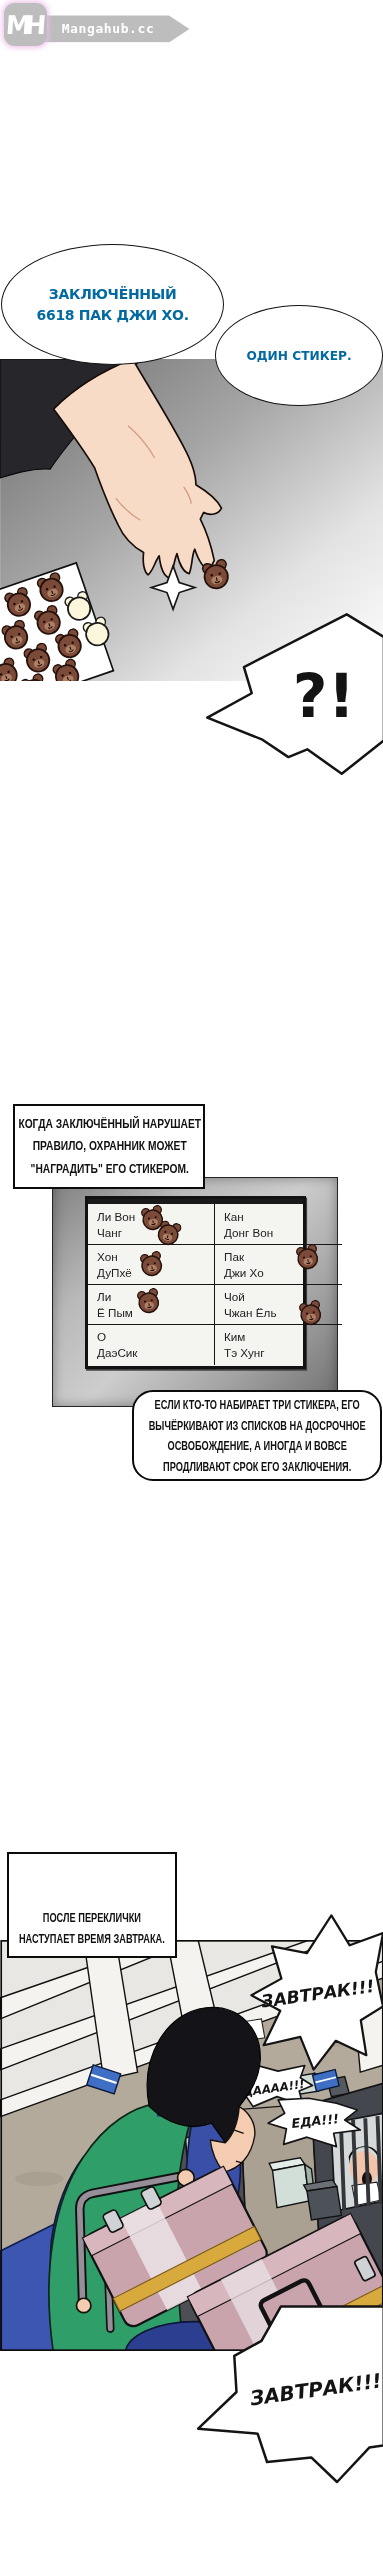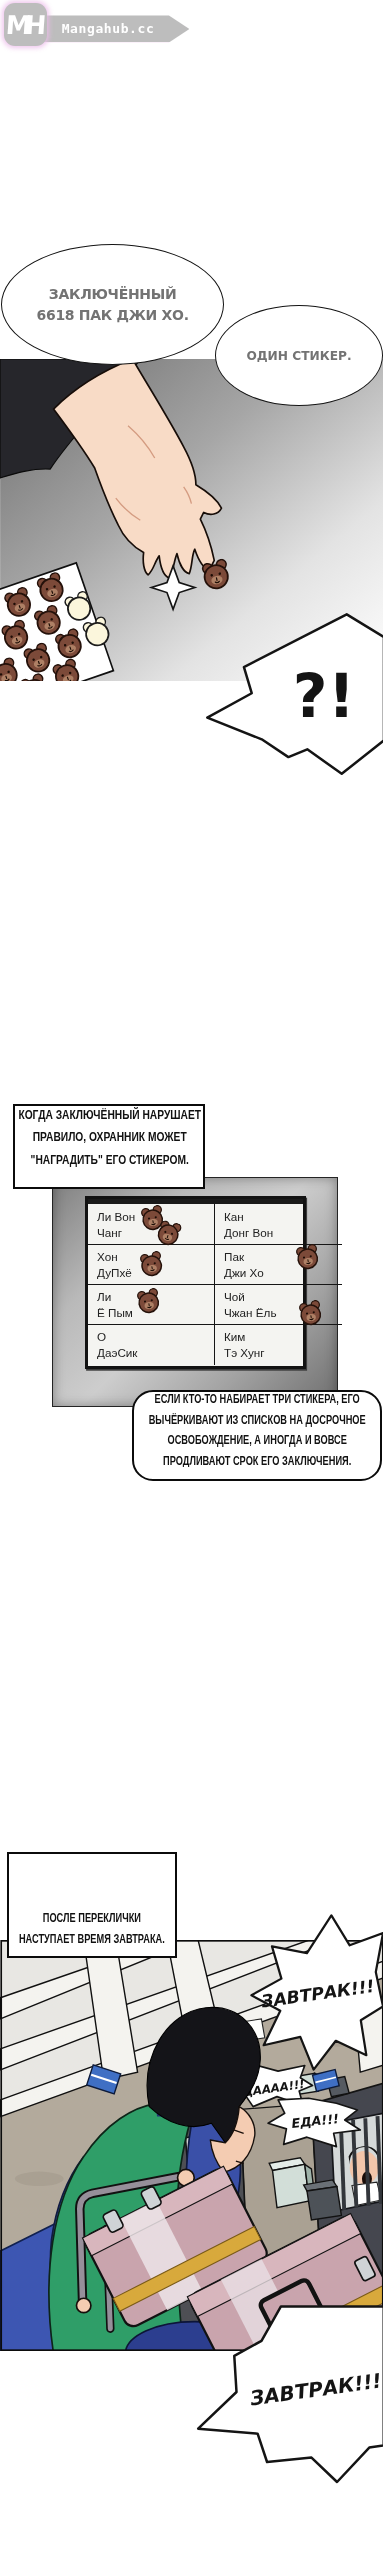--- a/index.html
+++ b/index.html
@@ -14,30 +14,30 @@
   #logo .banner span{font-family:"DejaVu Sans Mono",monospace;font-size:13px;color:#ffffff;
     font-weight:bold;letter-spacing:0.6px;padding-right:16.7px;}
   #logo .mark{position:absolute;left:0;top:0;width:43px;height:43px;background:#bdbdbd;border-radius:11px;
     display:flex;align-items:center;justify-content:center;
     box-shadow:0 0 5.6px 1.7px rgba(236,188,234,.85);}
   #logo .mark span{font-family:"DejaVu Sans",sans-serif;font-weight:800;font-size:25.6px;color:#ffffff;
     letter-spacing:-6.7px;transform:skewX(-4deg);padding-right:5.6px;}
   
   .ebubble{position:absolute;background:#ffffff;border:1.7px solid #141414;border-radius:50%;
     display:flex;align-items:center;justify-content:center;text-align:center;z-index:6;}
-  .ebubble .txt{font-family:"DejaVu Sans",sans-serif;font-weight:bold;color:#737373;}
+  .ebubble .txt{font-family:"DejaVu Sans",sans-serif;font-weight:bold;color:#0369a1;}
   #bubble-prisoner{left:1.1px;top:244px;width:221px;height:119px;}
   #bubble-prisoner .txt{font-size:14px;line-height:20.6px;letter-spacing:-0.3px;}
   #bubble-one-sticker{left:215px;top:305px;width:166px;height:99px;}
   #bubble-one-sticker .txt{font-size:12.2px;}
   
   .lay{position:absolute;}
   
   .caption{position:absolute;background:#ffffff;border:2.8px solid #0b0b0b;box-sizing:border-box;
-    display:flex;flex-direction:column;align-items:center;justify-content:flex-start;z-index:7;}
+    display:flex;flex-direction:column;align-items:center;justify-content:center;z-index:7;}
   .caption .cond{display:flex;flex-direction:column;align-items:center;transform:scale(.84,1.08);}
   .caption .ln{font-weight:bold;color:#111;white-space:nowrap;letter-spacing:0;}
   #cap-rule{left:13.3px;top:1104px;width:192px;height:85px;}
   #cap-rule .ln{font-size:12.2px;line-height:21px;}
   #cap-three{left:132px;top:1390px;width:250px;height:91px;border-radius:21px;}
   #cap-three .ln{font-size:11px;line-height:19px;}
   #cap-breakfast{left:7.2px;top:1852px;width:170px;height:106px;justify-content:flex-end;padding-bottom:7.8px;}
   #cap-breakfast .ln{font-size:11px;line-height:20px;}
   
   #board{left:52px;top:1177px;width:286px;height:230px;z-index:2;

